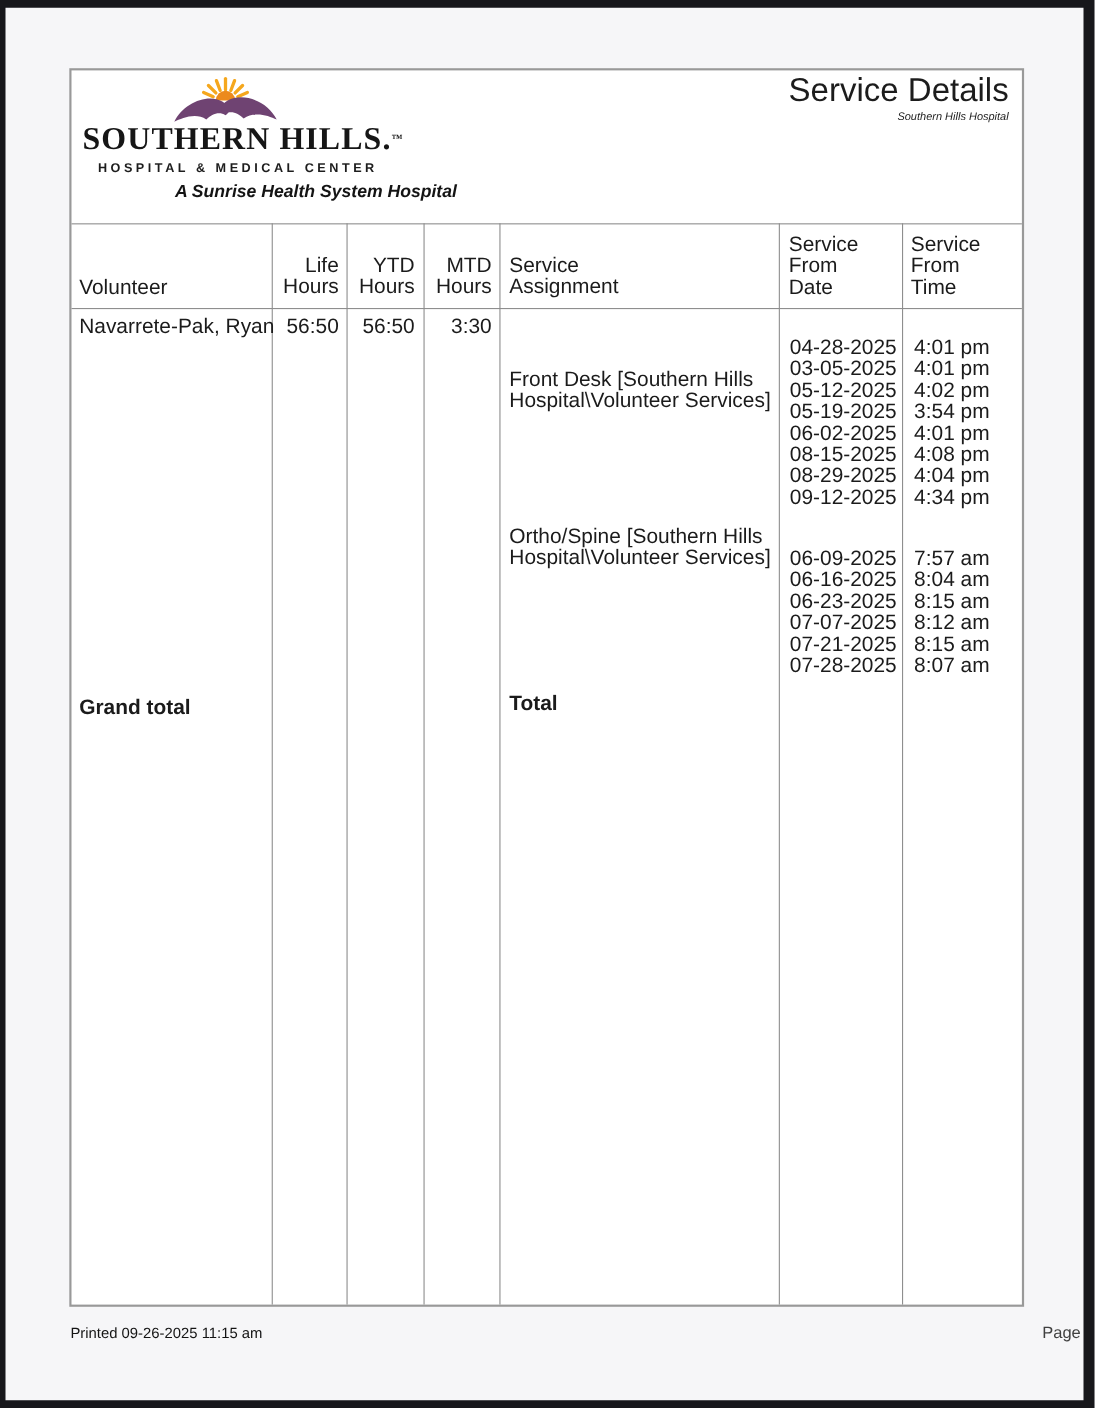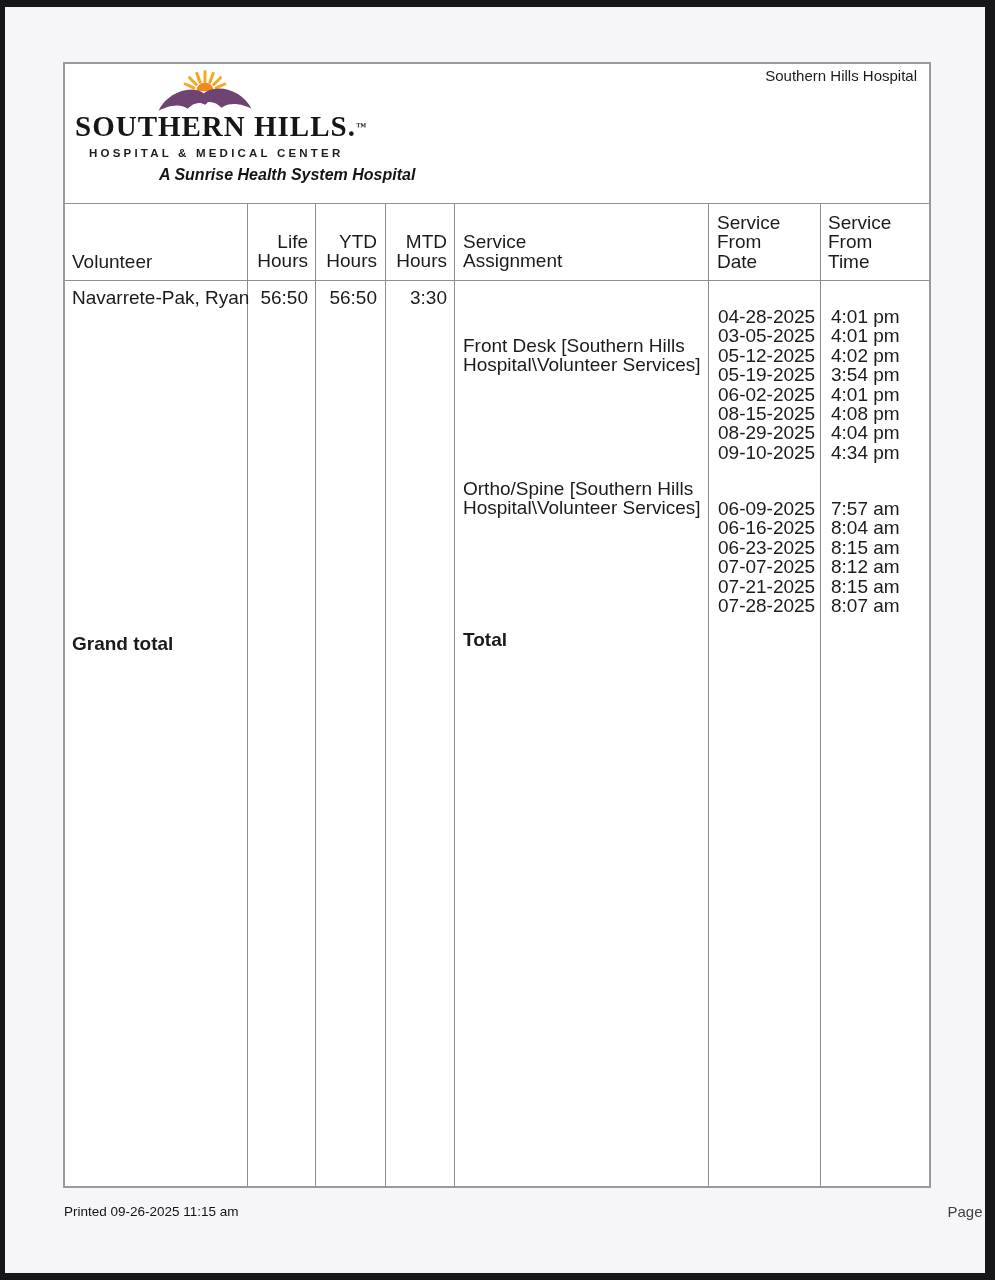--- a/index.html
+++ b/index.html
@@ -18,21 +18,21 @@
              letter-spacing:1px;color:#161616;}
   .logo-name .tm{font-size:10px;vertical-align:6px;letter-spacing:0;}
   .logo-line2{position:absolute;left:24px;top:83px;white-space:nowrap;
               font-size:11.5px;font-weight:700;letter-spacing:3.2px;color:#1d1d1d;}
   .logo-tagline{position:absolute;left:56px;top:102px;white-space:nowrap;
                 font-family:Liberation Sans, sans-serif;font-style:italic;font-weight:700;
                 font-size:16px;color:#141414;margin-left:38px;}
   
   .title-block{position:absolute;right:12px;top:2px;text-align:right;}
   .report-title{font-size:30px;color:#1c1c1c;}
-  .report-subtitle{font-size:15px;color:#1c1c1c;margin-top:1px;}
+  .report-subtitle{font-size:10px;color:#1c1c1c;margin-top:1px;font-style:italic;}
   
   .hline{position:absolute;left:0;right:0;height:1px;background:#8e8e8e;}
   .vline{position:absolute;width:1px;bottom:0;background:#8e8e8e;}
   .cell{position:absolute;font-size:19px;line-height:19.4px;color:#1b1b1b;}
   .preline{white-space:pre-line;}
   .r{text-align:right;}
   .b{font-weight:700;}
   .entries div{height:19.4px;}
   
   .footer-printed{position:absolute;left:64px;top:1204px;font-size:13.5px;color:#141414;}
@@ -59,20 +59,21 @@
         <path d="M41,24 A9,9 0 0 1 59,24 L41,24 Z" fill="#ec8a1d"></path>
         <path d="M2,44 C10,27 33,17 47,25 C54,29 55,35 50,38 C44,34 37,37 32,42 C22,35 9,41 2,44 Z" fill="#6f4372"></path>
         <path d="M98,42 C90,25 67,16 52,24 C45,28 44,34 49,37 C55,33 62,36 67,41 C77,34 90,38 98,42 Z" fill="#6f4372"></path>
       </svg>
       <div class="logo-name"><span>SOUTHERN HILLS.</span><span class="tm">™</span></div>
       <div class="logo-line2">HOSPITAL &amp; MEDICAL CENTER</div>
       <div class="logo-tagline">A Sunrise Health System Hospital</div>
     </div>
 
     <div class="title-block">
+      <div class="report-title">Service Details</div>
       <div class="report-subtitle">Southern Hills Hospital</div>
     </div>
 
     <div class="hline" style="top:139px;"></div>
     <div class="hline" style="top:216px;"></div>
     <div class="vline" style="left:182px;top:139px;"></div>
     <div class="vline" style="left:250px;top:139px;"></div>
     <div class="vline" style="left:320px;top:139px;"></div>
     <div class="vline" style="left:389px;top:139px;"></div>
     <div class="vline" style="left:643px;top:139px;"></div>
@@ -102,21 +103,21 @@
     <div class="cell preline" style="left:398px;top:224px;width:240px;margin-top:48px;">Front Desk [Southern Hills
 Hospital\Volunteer Services]</div>
     <div class="cell entries" style="left:653px;top:243px;">
       <div>04-28-2025</div>
       <div>03-05-2025</div>
       <div>05-12-2025</div>
       <div>05-19-2025</div>
       <div>06-02-2025</div>
       <div>08-15-2025</div>
       <div>08-29-2025</div>
-      <div>09-10-2025</div>
+      <div>09-12-2025</div>
     </div>
     <div class="cell entries" style="left:766px;top:243px;">
       <div>4:01 pm</div>
       <div>4:01 pm</div>
       <div>4:02 pm</div>
       <div>3:54 pm</div>
       <div>4:01 pm</div>
       <div>4:08 pm</div>
       <div>4:04 pm</div>
       <div>4:34 pm</div>

